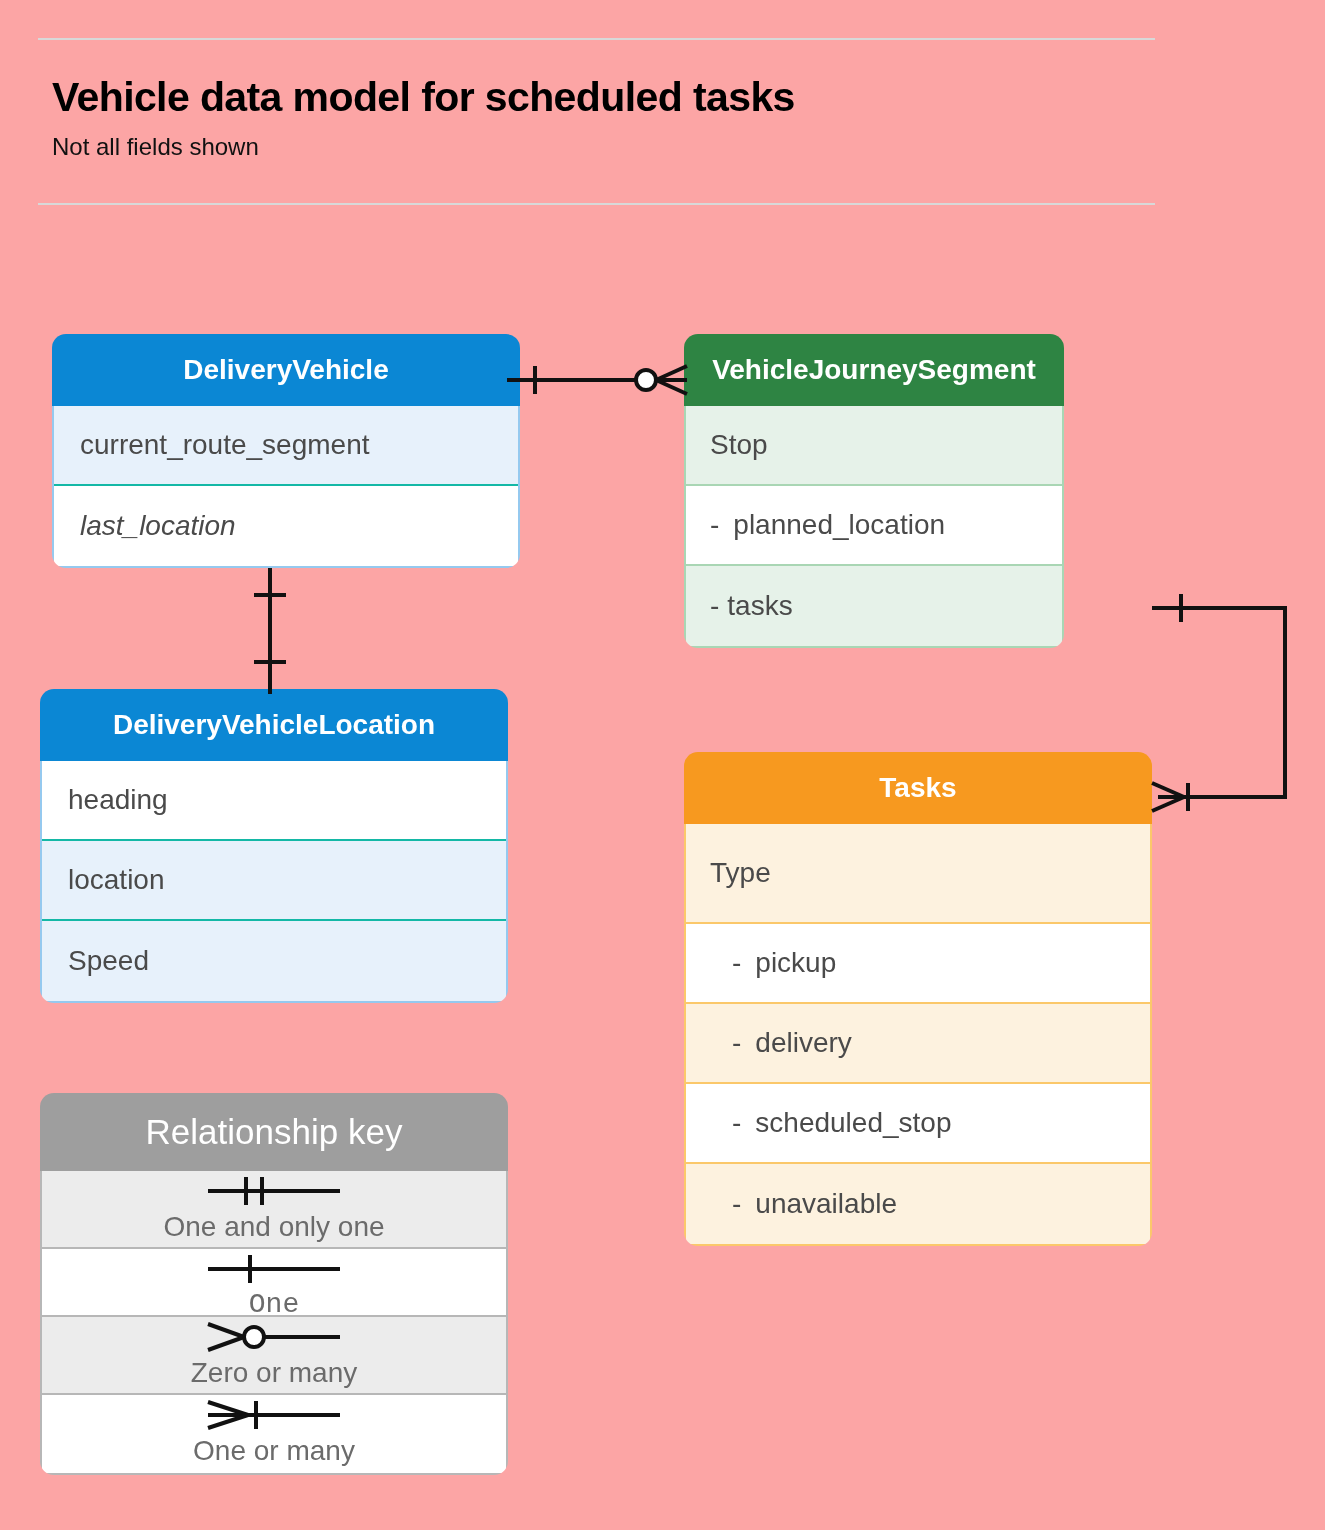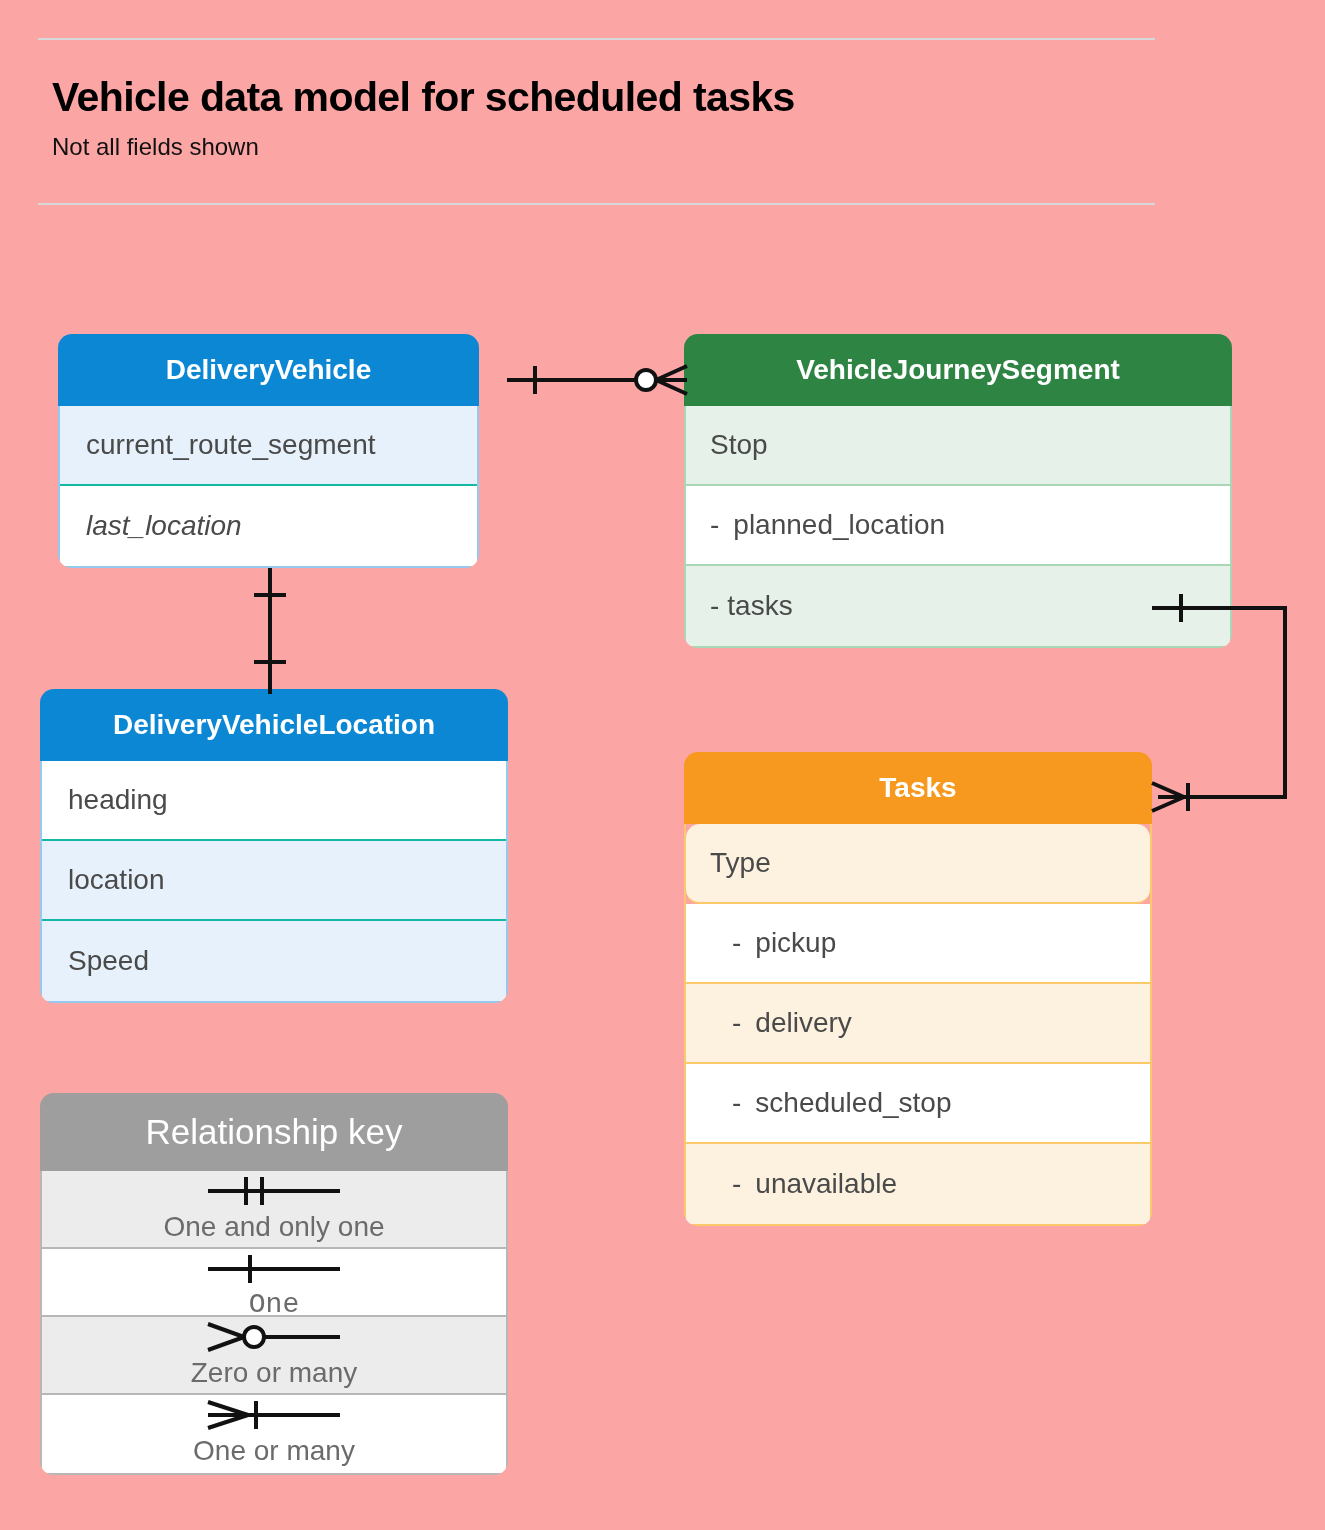--- a/index.html
+++ b/index.html
@@ -144,33 +144,33 @@
 <body>
 
 <div id="canvas">
 
   <div class="rule top"></div>
   <div class="rule bottom"></div>
 
   <div class="page-title">Vehicle data model for scheduled tasks</div>
   <div class="page-subtitle">Not all fields shown</div>
 
-  <div class="entity theme-blue" style="left:58px; top:334px; width:421px;">
+  <div class="entity theme-blue" style="left:52px; top:334px; width:468px;">
     <div class="ent-header" style="height:72px;">DeliveryVehicle</div>
     <div class="rows">
       <div class="row alt" style="height:80px;">
         <span>current_route_segment</span>
       </div>
       <div class="row plain" style="height:80px;font-style:italic;">
         <span>last_location</span>
       </div>
     </div>
   </div>
 
-  <div class="entity theme-green" style="left:684px; top:334px; width:548px;">
+  <div class="entity theme-green" style="left:684px; top:334px; width:380px;">
     <div class="ent-header" style="height:72px;">VehicleJourneySegment</div>
     <div class="rows">
       <div class="row alt" style="height:80px;">
         <span>Stop</span>
       </div>
       <div class="row plain" style="height:80px;">
         <span class="dash">-</span>
         <span>planned_location</span>
       </div>
       <div class="row alt" style="height:80px;">
@@ -191,21 +191,21 @@
       </div>
       <div class="row alt" style="height:80px;">
         <span>Speed</span>
       </div>
     </div>
   </div>
 
   <div class="entity theme-orange" style="left:684px; top:752px; width:468px;">
     <div class="ent-header" style="height:72px;">Tasks</div>
     <div class="rows">
-      <div class="row alt" style="height:80px;border-radius:14px;">
+      <div class="row alt" style="height:100px;">
         <span>Type</span>
       </div>
       <div class="row plain" style="height:80px;">
         <span class="indent"></span>
         <span class="dash">-</span>
         <span>pickup</span>
       </div>
       <div class="row alt" style="height:80px;">
         <span class="indent"></span>
         <span class="dash">-</span>

